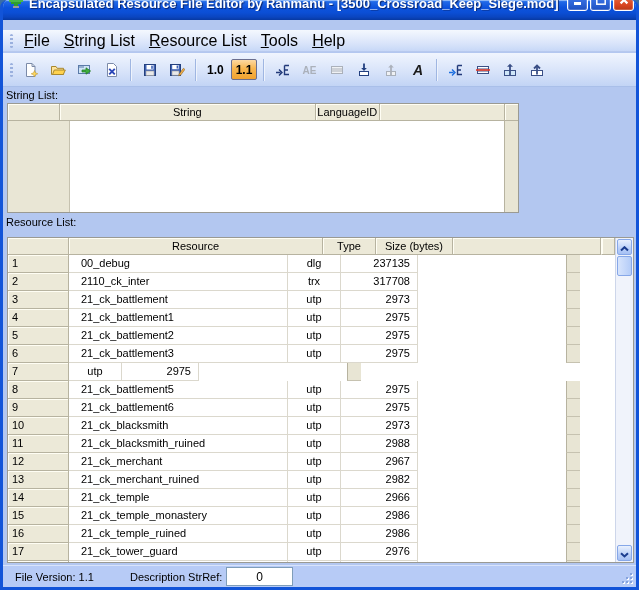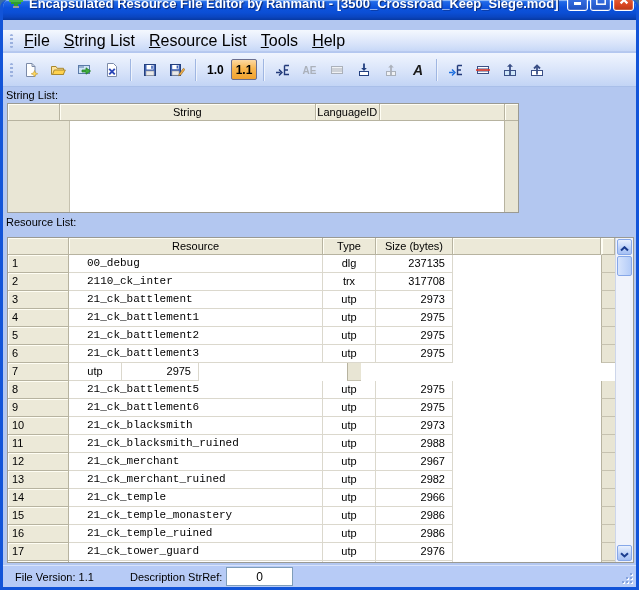--- a/index.html
+++ b/index.html
@@ -76,21 +76,21 @@
     box-shadow: inset 1px 1px 0 #fffef4; overflow: hidden; white-space: nowrap;
   }
   .s-body { position: absolute; top: 17px; left: 0; right: 14px; bottom: 0; background: #fff; }
   .s-rowhdr { width: 62px; height: 100%; background: #e9e6d5; border-right: 1px solid #c6c2b0; }
   .s-strip { position: absolute; top: 0; right: 0; bottom: 0; width: 14px; background: #e8e5d4; border-left: 1px solid #b7b3a0; }
   .s-strip-hdr { height: 17px; border-bottom: 1px solid #b7b3a0; box-shadow: inset 1px 1px 0 #fffef4; }
   .r-body { position: absolute; top: 17px; left: 0; right: 18px; bottom: 0; overflow: hidden; background: #fff; }
   .r-row { display: flex; height: 18px; font-size: 11px; }
   .c { line-height: 17px; overflow: hidden; white-space: nowrap; }
   .num { width: 61px; background: #ece9d8; border-right: 1px solid #b7b3a0; border-bottom: 1px solid #b7b3a0; box-shadow: inset 1px 1px 0 #fffef4; padding-left: 4px; }
-  .res { width: 254px; border-right: 1px solid #dbd8cd; border-bottom: 1px solid #dbd8cd; padding-left: 18px; font-family: Liberation Mono, monospace; }
+  .res { width: 219px; border-right: 1px solid #dbd8cd; border-bottom: 1px solid #dbd8cd; padding-left: 12px; }
   .typ { width: 53px;  text-align: center; border-right: 1px solid #dbd8cd; border-bottom: 1px solid #dbd8cd; }
   .siz { width: 77px;  text-align: right; padding-right: 7px; border-right: 1px solid #dbd8cd; border-bottom: 1px solid #dbd8cd; }
   .fil { width: 148px; }
   .edge { width: 14px; background: #e8e5d4; border-left: 1px solid #b7b3a0; border-bottom: 1px solid #c6c2b0; }
   
   .vscroll { position: absolute; top: 0; right: 0; bottom: 0; width: 18px; background: #f0f3fb; border-left: 1px solid #cdd6ea; }
   .sb-btn {
     position: absolute; left: 1px; right: 1px; height: 16px; border: 1px solid #86a7e8; border-radius: 2px;
     background: linear-gradient(180deg,#e9f0fd,#bcd1f8 60%,#a6c0f4);
     display: flex; align-items: center; justify-content: center;

